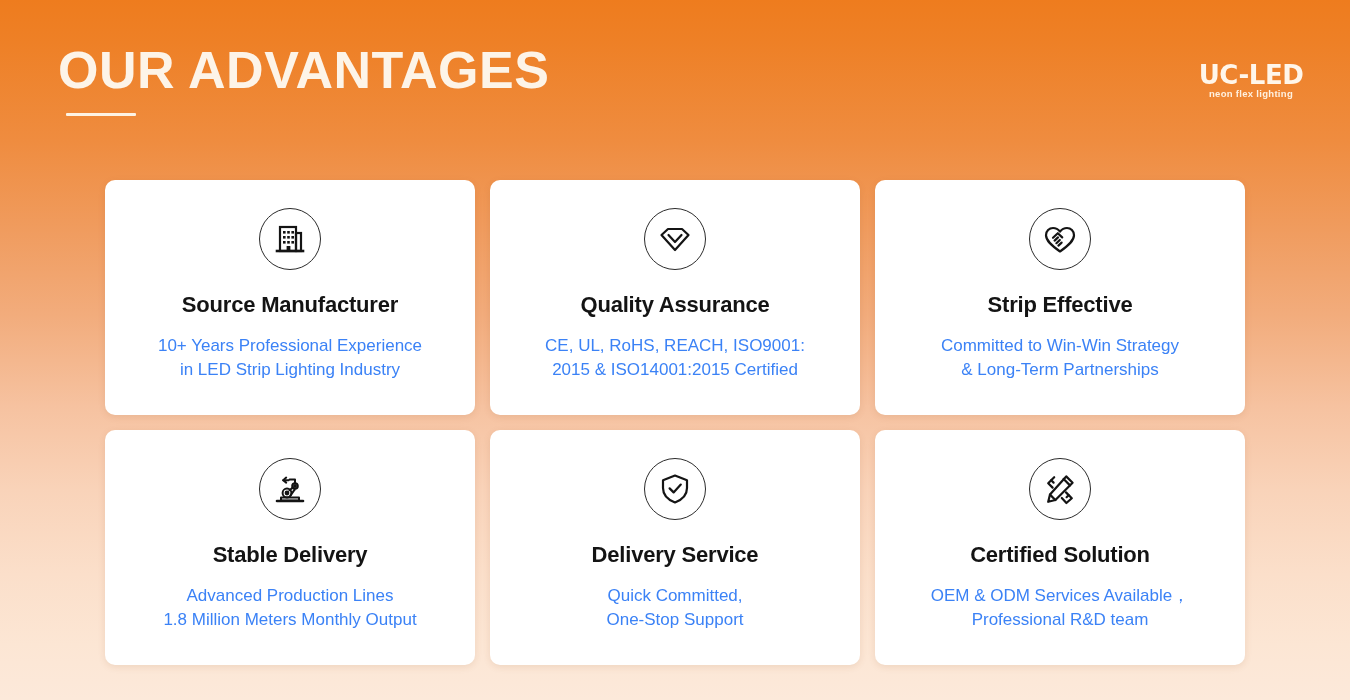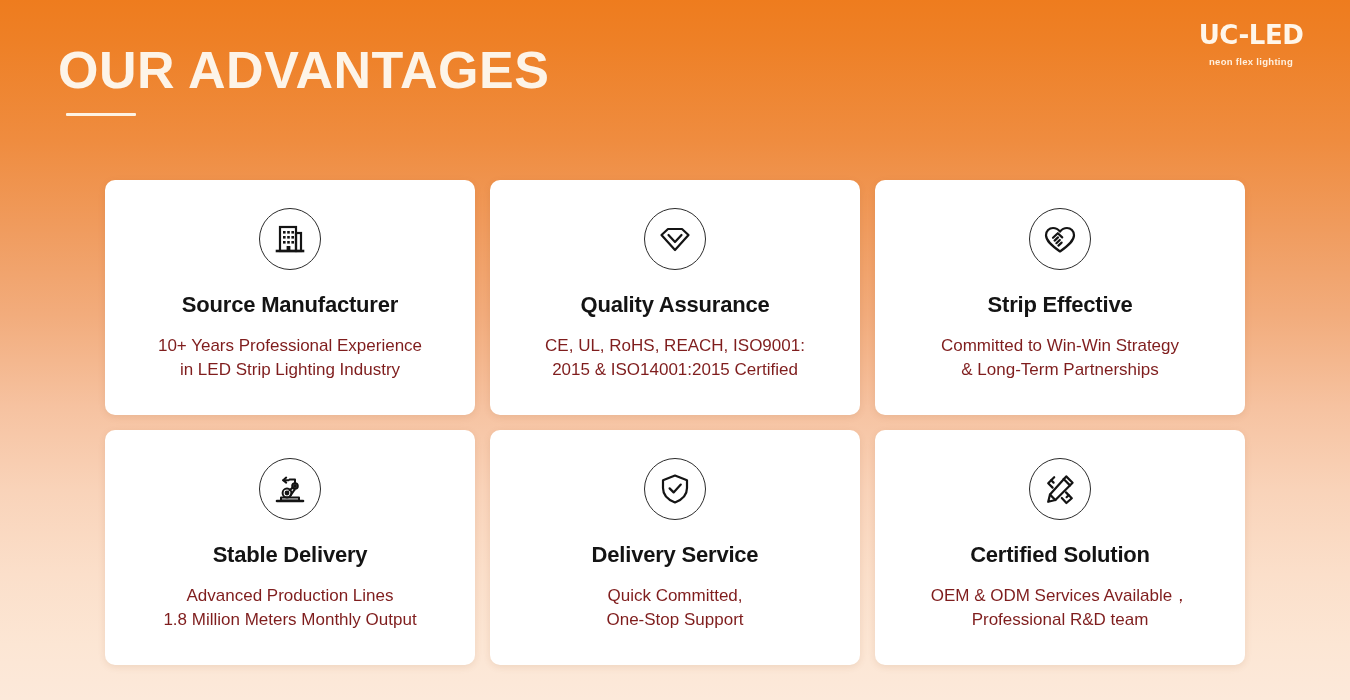--- a/index.html
+++ b/index.html
@@ -57,23 +57,24 @@
     text-align:center;
     width:130px;
   }
   .logo-mark {
     font-size:26px;
     font-weight:bold;
     letter-spacing:-0.5px;
     color:#FFF6EA;
     line-height:26px;
     font-family:"DejaVu Sans", sans-serif;
+    margin-top:40px;
   }
   .logo-tag {
-    margin-top:8px;
+    margin-top:0;
     font-size:9.5px;
     font-weight:bold;
     letter-spacing:0.3px;
     color:#FFF1E0;
     line-height:11px;
   }
 
   
   .card-grid {
     position:absolute;
@@ -116,21 +117,21 @@
     font-weight:bold;
     color:#141414;
     text-align:center;
     letter-spacing:-0.2px;
   }
 
   .card-desc {
     margin-top:16px;
     font-size:17px;
     line-height:24px;
-    color:#7f1d1d;
+    color:#3b82f6;
     text-align:center;
     white-space:pre-line;
     padding:0 14px;
   }
 </style>
 </head>
 <body>
 
 <div class="slide">
 

